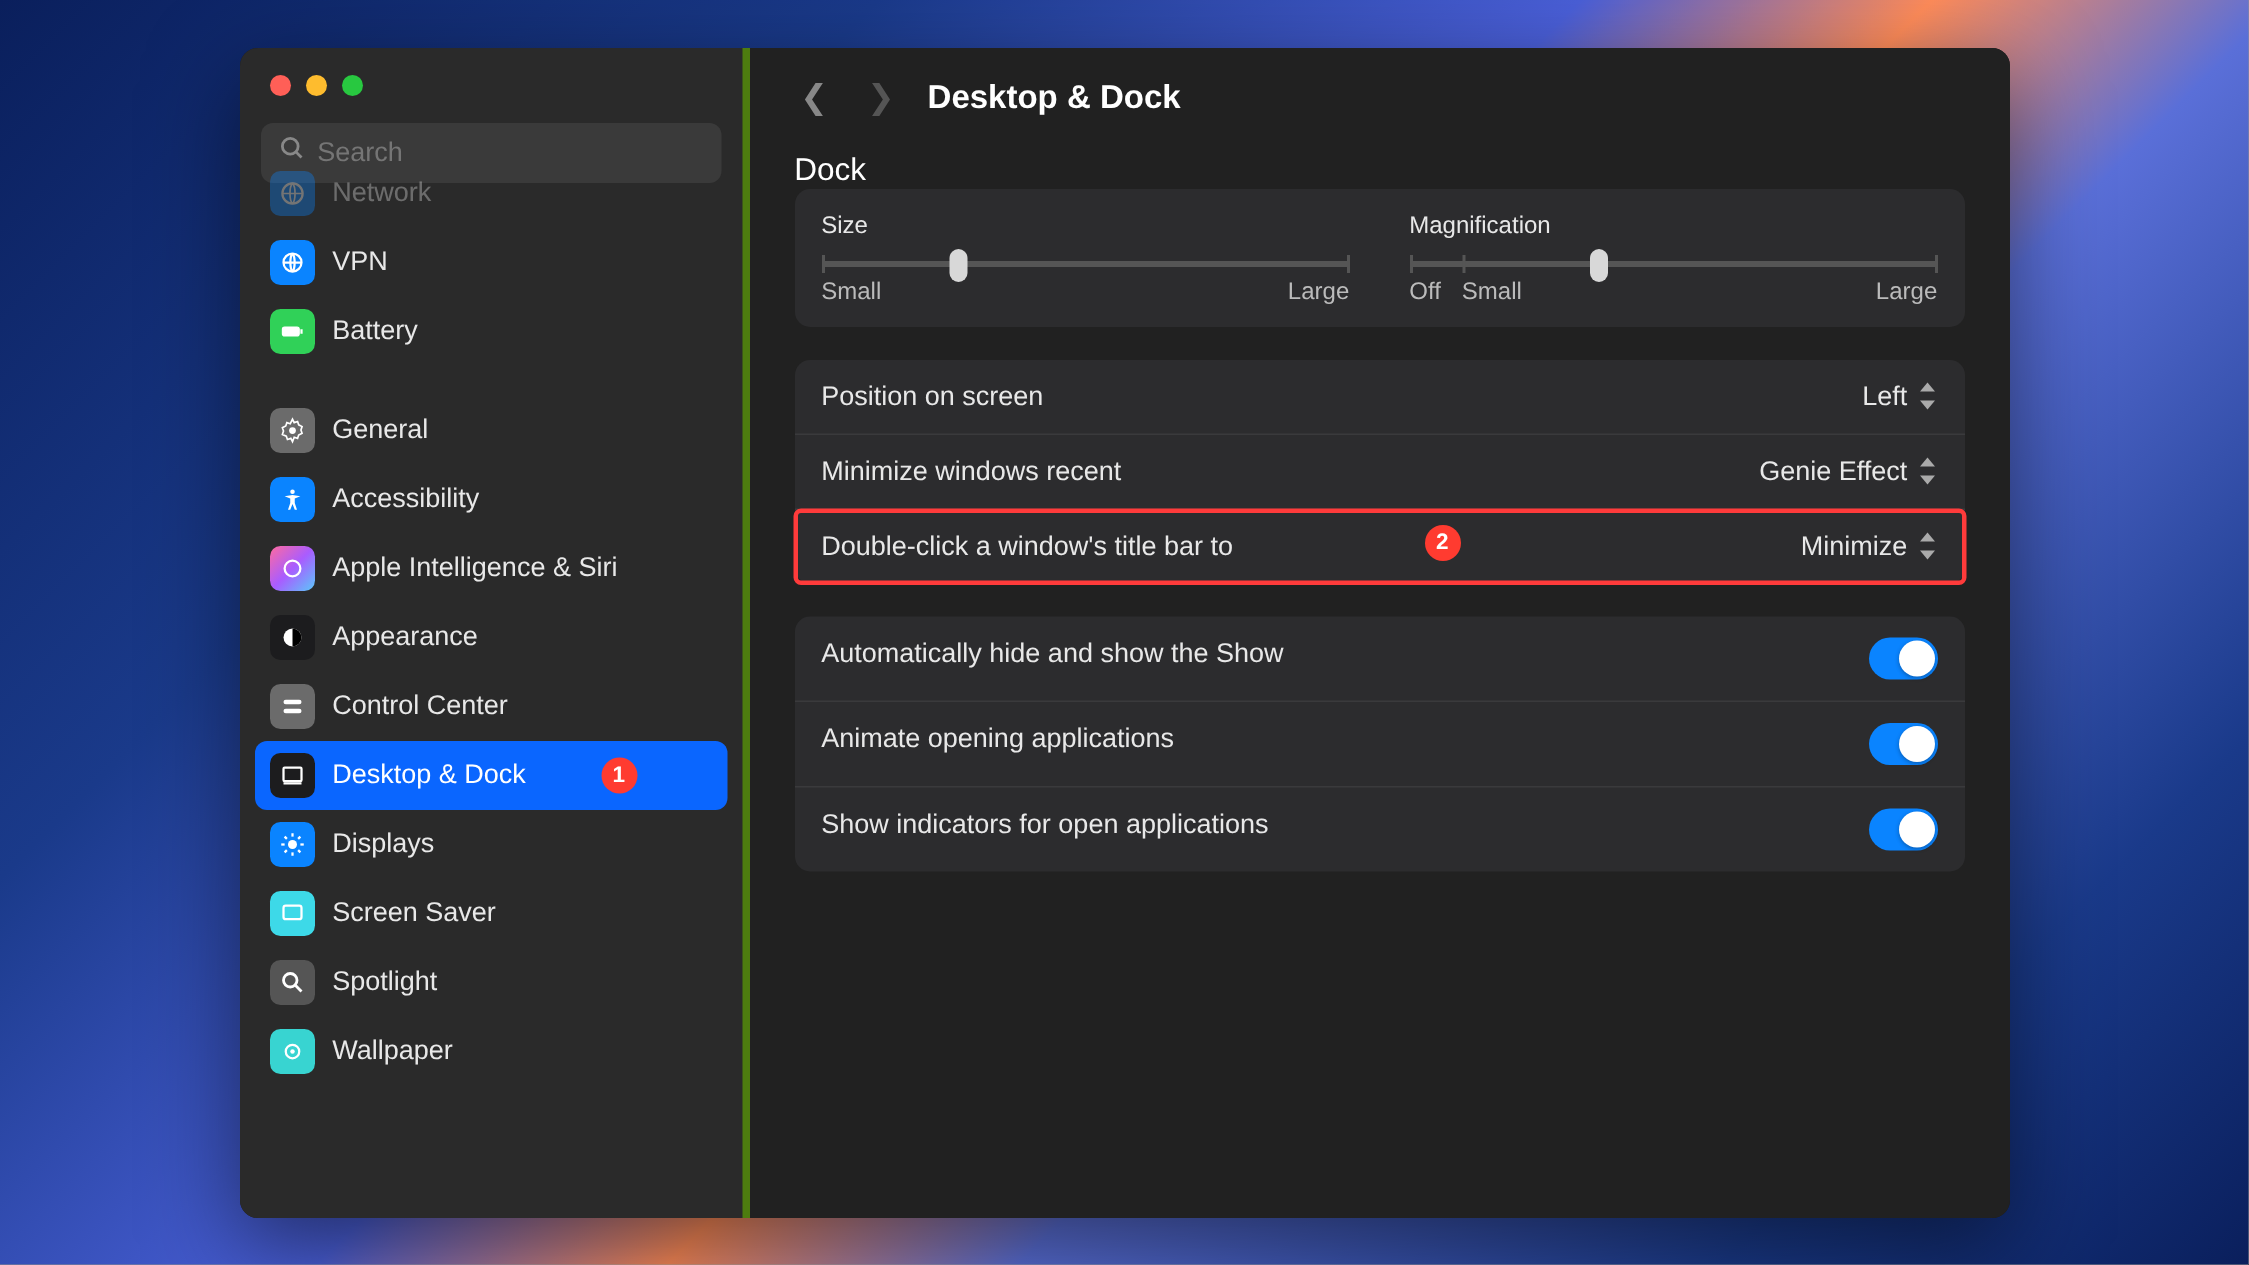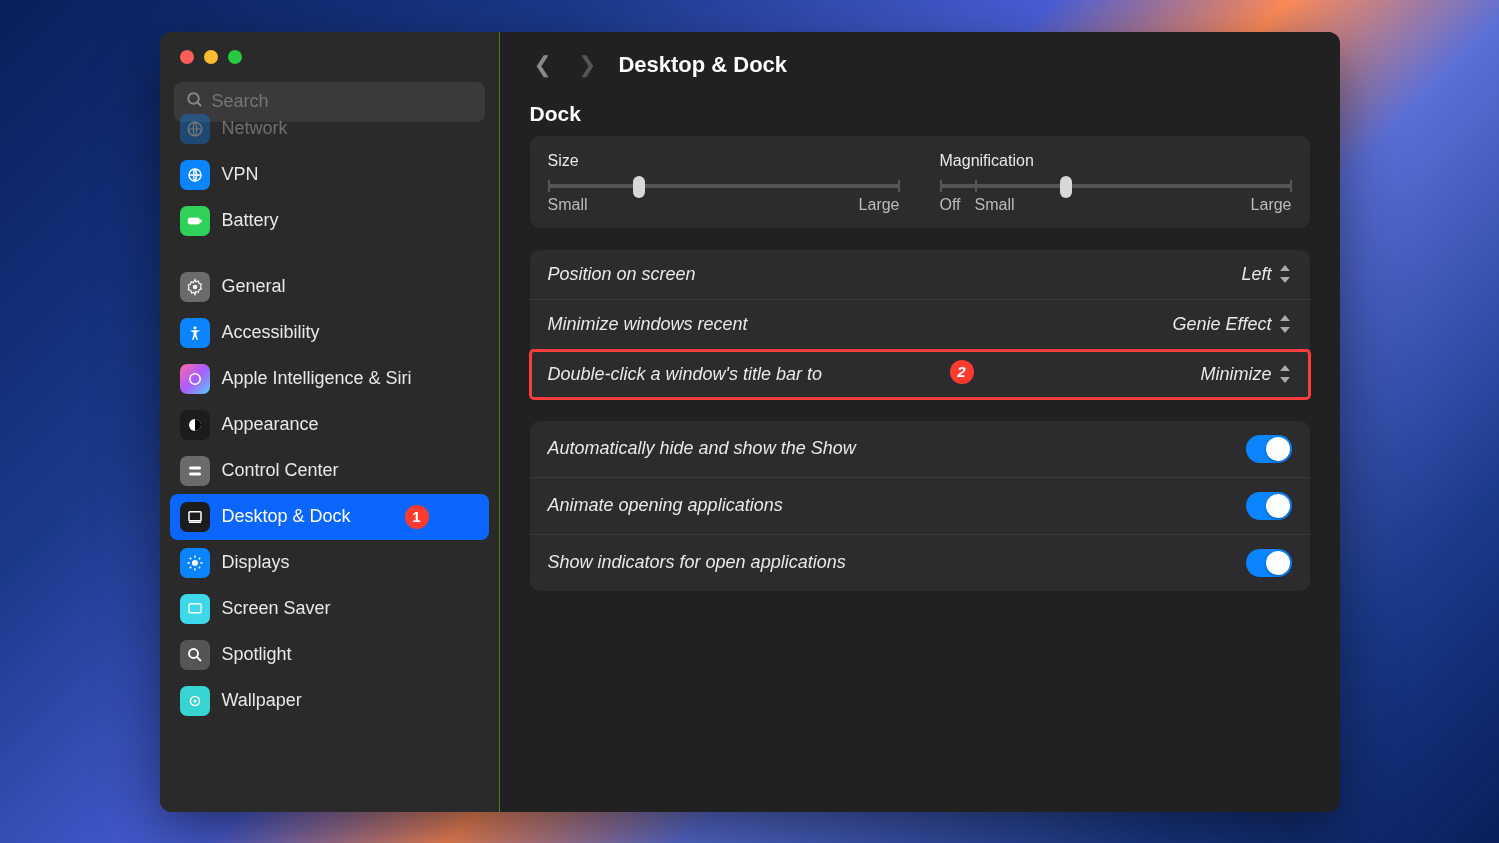--- a/index.html
+++ b/index.html
@@ -21,21 +21,21 @@
   border-radius: 12px;
   box-shadow: 0 20px 60px rgba(0,0,0,0.5);
   display: flex;
   overflow: hidden;
   position: relative;
 }
 
 .sidebar {
   width: 340px;
   background: #2a2a2a;
-  border-right: 1px solid #4d7c0f;
+  border-right: 5px solid #4d7c0f;
   display: flex;
   flex-direction: column;
 }
 
 .traffic-lights {
   display: flex;
   gap: 10px;
   padding: 18px 20px 10px 20px;
 }
 .traffic-light { width: 14px; height: 14px; border-radius: 50%; }
@@ -117,37 +117,35 @@
 }
 .nav-chevron { color: #888; font-size: 22px; cursor: pointer; padding: 4px; }
 .nav-chevron.disabled { color: #555; }
 .content-title { color: #fff; font-size: 22px; font-weight: 700; }
 
 .content-body {
   flex: 1;
   padding: 10px 30px 20px 30px;
   overflow-y: auto;
 }
-.section-title { color: #fff; font-size: 21px; font-weight: 700; margin-bottom: 10px; }
+.section-title { color: #fff; font-size: 21px; font-weight: 400; margin-bottom: 0; }
 
 .panel {
   background: #2c2c2e;
   border-radius: 10px;
   margin-bottom: 22px;
 }
 .panel-row {
   display: flex;
-  align-items: center;
   justify-content: space-between;
   padding: 14px 18px;
   border-bottom: 1px solid #3a3a3c;
   color: #e8e8e8;
   font-size: 18px;
   position: relative;
-  font-style: italic;
 }
 .panel-row:last-child { border-bottom: none; }
 .panel-row.highlighted { outline: 3px solid #ff3b3b; outline-offset: -2px; border-radius: 4px; }
 
 .sliders-row {
   display: flex;
   gap: 40px;
   padding: 16px 18px 14px 18px;
 }
 .slider-block { flex: 1; }

